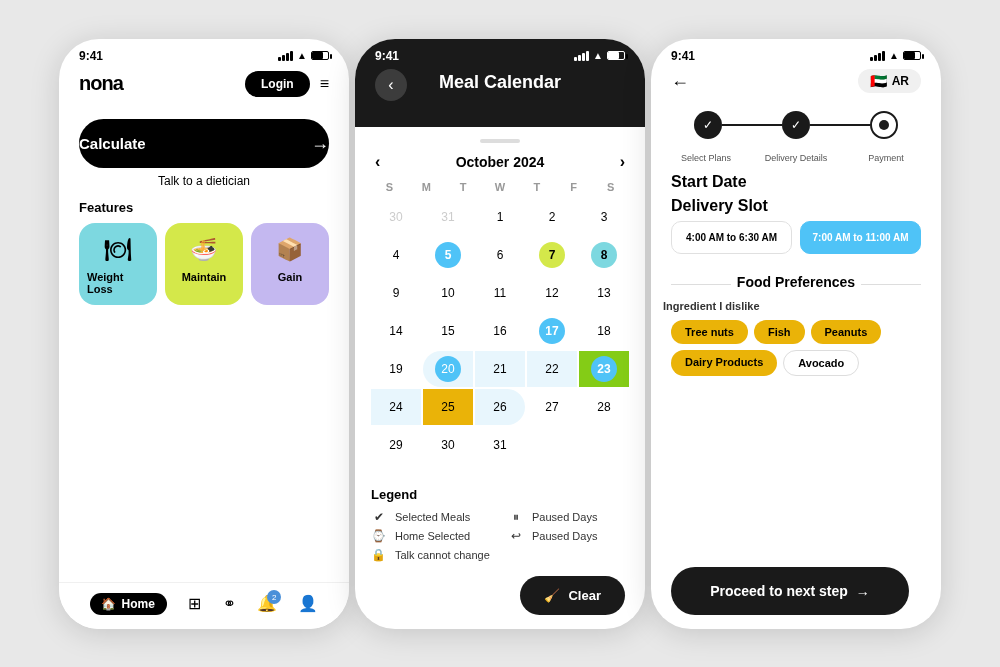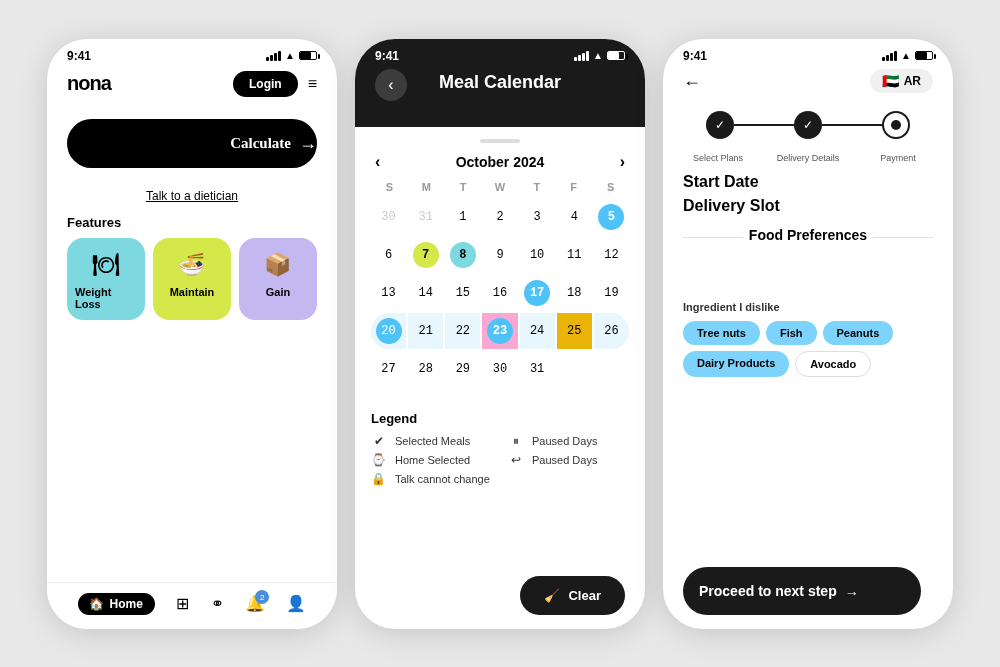--- a/index.html
+++ b/index.html
@@ -9,21 +9,21 @@
       justify-content: center;
       align-items: center;
       min-height: 100vh;
       font-family: -apple-system, BlinkMacSystemFont, 'Segoe UI', sans-serif;
       width: 1000px;
       height: 667px;
       overflow: hidden;
     }
     .screens-container {
       display: flex;
-      gap: 18px;
+      gap: 6px;
       align-items: center;
       justify-content: center;
       padding: 20px;
     }
     .phone-frame {
       background: #fff;
       border-radius: 40px;
       width: 290px;
       height: 590px;
       overflow: hidden;
@@ -90,40 +90,38 @@
     }
     .screen1 .hero p {
       font-size: 11px;
       color: #555;
       margin-top: 8px;
       line-height: 1.4;
     }
     .screen1 .calc-btn {
       display: flex;
       align-items: center;
-      justify-content: flex-end;
+      justify-content: space-between;
       gap: 8px;
       background: #000;
       color: #fff;
       border: none;
       border-radius: 30px;
       padding: 14px 0;
       font-size: 15px;
       font-weight: 600;
       margin: 12px 20px 0;
       cursor: pointer;
       width: calc(100% - 40px);
-      font-family: Liberation Serif, serif;
     }
     .screen1 .calc-btn .arrow { font-size: 18px; }
     .screen1 .dietician {
       text-align: center;
       font-size: 12px;
-      margin-top: 21px;
-      text-decoration: underline;
+      margin-top: 6px;
       cursor: pointer;
       color: #000;
     }
     .screen1 .features-title {
       padding: 12px 20px 8px;
       font-size: 13px;
       font-weight: 700;
     }
     .screen1 .features-grid {
       display: flex;
@@ -255,23 +253,22 @@
       display: grid;
       grid-template-columns: repeat(7, 1fr);
       text-align: center;
       font-size: 11px;
       color: #999;
       margin-bottom: 6px;
       font-weight: 600;
     }
     .cal-grid {
       display: grid;
-      grid-template-columns: repeat(7, 1fr);
+      grid-template-columns: repeat(5, 1fr);
       gap: 2px;
-      font-family: Liberation Mono, monospace;
     }
     .cal-cell {
       text-align: center;
       padding: 5px 0;
       font-size: 12px;
       position: relative;
       cursor: pointer;
     }
     .cal-cell .num {
       width: 26px; height: 26px;
@@ -421,34 +418,33 @@
       content: '';
       position: absolute;
       top: 50%;
       width: 60px;
       height: 1px;
       background: #ddd;
     }
     .food-pref-title::before { left: 20px; }
     .food-pref-title::after { right: 20px; }
     .ingredient-label {
-      padding: 0 20px 8px;
+      padding: 0 12px 8px;
       font-size: 11px;
       font-weight: 600;
       color: #333;
-      margin-top: 48px;
     }
     .tags-row {
       display: flex;
       flex-wrap: wrap;
       gap: 6px;
       padding: 0 20px 14px;
     }
     .tag {
-      background: #7dd3fc;
+      background: #eab308;
       border-radius: 20px;
       padding: 6px 14px;
       font-size: 11px;
       font-weight: 600;
       cursor: pointer;
     }
     .tag.outline {
       background: #fff;
       border: 1px solid #ddd;
     }
@@ -460,20 +456,21 @@
       background: #1a1a1a;
       color: #fff;
       border: none;
       border-radius: 30px;
       padding: 16px;
       font-size: 14px;
       font-weight: 600;
       cursor: pointer;
       display: flex;
       align-items: center;
+      justify-content: center;
       gap: 8px;
     }
   </style>
 </head>
 <body>
 
 <div class="screens-container">
 
   <div class="phone-frame screen1">
 
@@ -658,21 +655,21 @@
 
         <div class="cal-cell" style="background:#e8f6fd;border-radius:20px 0 0 20px">
             <div class="num" style="background:#4fc3f7;color:#fff">20</div>
           </div>
         <div class="cal-cell" style="background:#e8f6fd">
             <div class="num">21</div>
           </div>
         <div class="cal-cell" style="background:#e8f6fd">
             <div class="num">22</div>
           </div>
-        <div class="cal-cell cyan-ring" style="background:#f9a8d4">
+        <div class="cal-cell cyan-ring" style="background:#84cc16">
             <div class="num">23</div>
           </div>
         <div class="cal-cell" style="background:#e8f6fd">
             <div class="num">24</div>
           </div>
         <div class="cal-cell" style="background:#eab308">
             <div class="num">25</div>
           </div>
         <div class="cal-cell" style="background:#e8f6fd;border-radius:0 20px 20px 0">
             <div class="num">26</div>
@@ -770,20 +767,24 @@
     </div>
     <div class="steps-labels">
       <span>Select Plans</span>
       <span>Delivery Details</span>
       <span>Payment</span>
     </div>
 
     <div class="section-title">Start Date</div>
 
     <div class="section-title">Delivery Slot</div>
+    <div class="delivery-slots">
+      <button class="slot-btn">4:00 AM to 6:30 AM</button>
+      <button class="slot-btn active">7:00 AM to 11:00 AM</button>
+    </div>
 
     <div class="food-pref-title">Food Preferences</div>
     <div class="ingredient-label">Ingredient I dislike</div>
     <div class="tags-row">
       <span class="tag">Tree nuts</span>
       <span class="tag">Fish</span>
       <span class="tag">Peanuts</span>
       <span class="tag">Dairy Products</span>
       <span class="tag outline">Avocado</span>
     </div>

